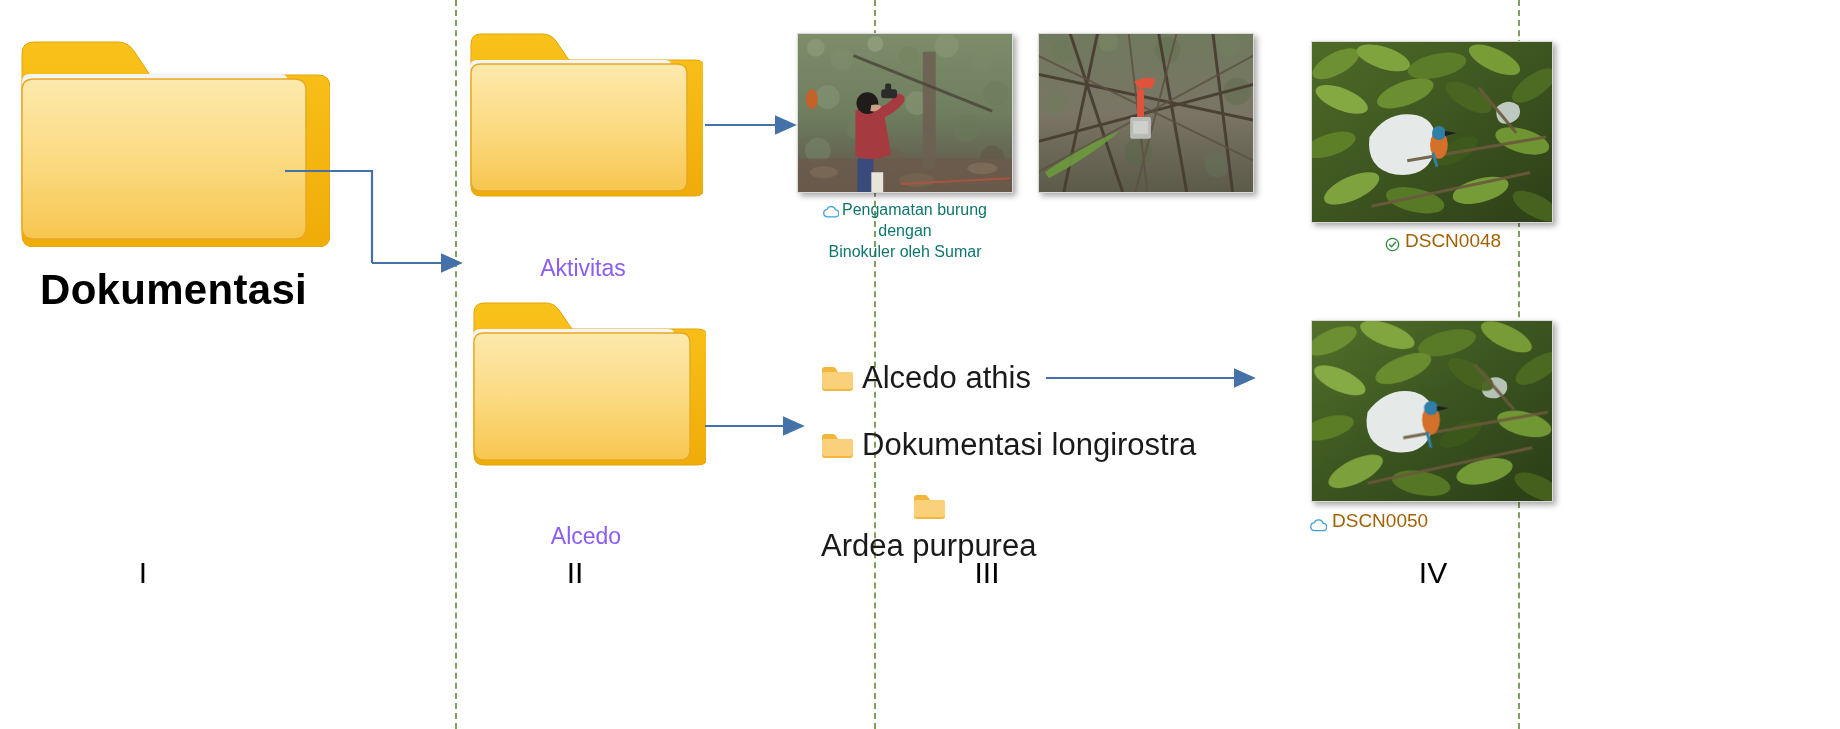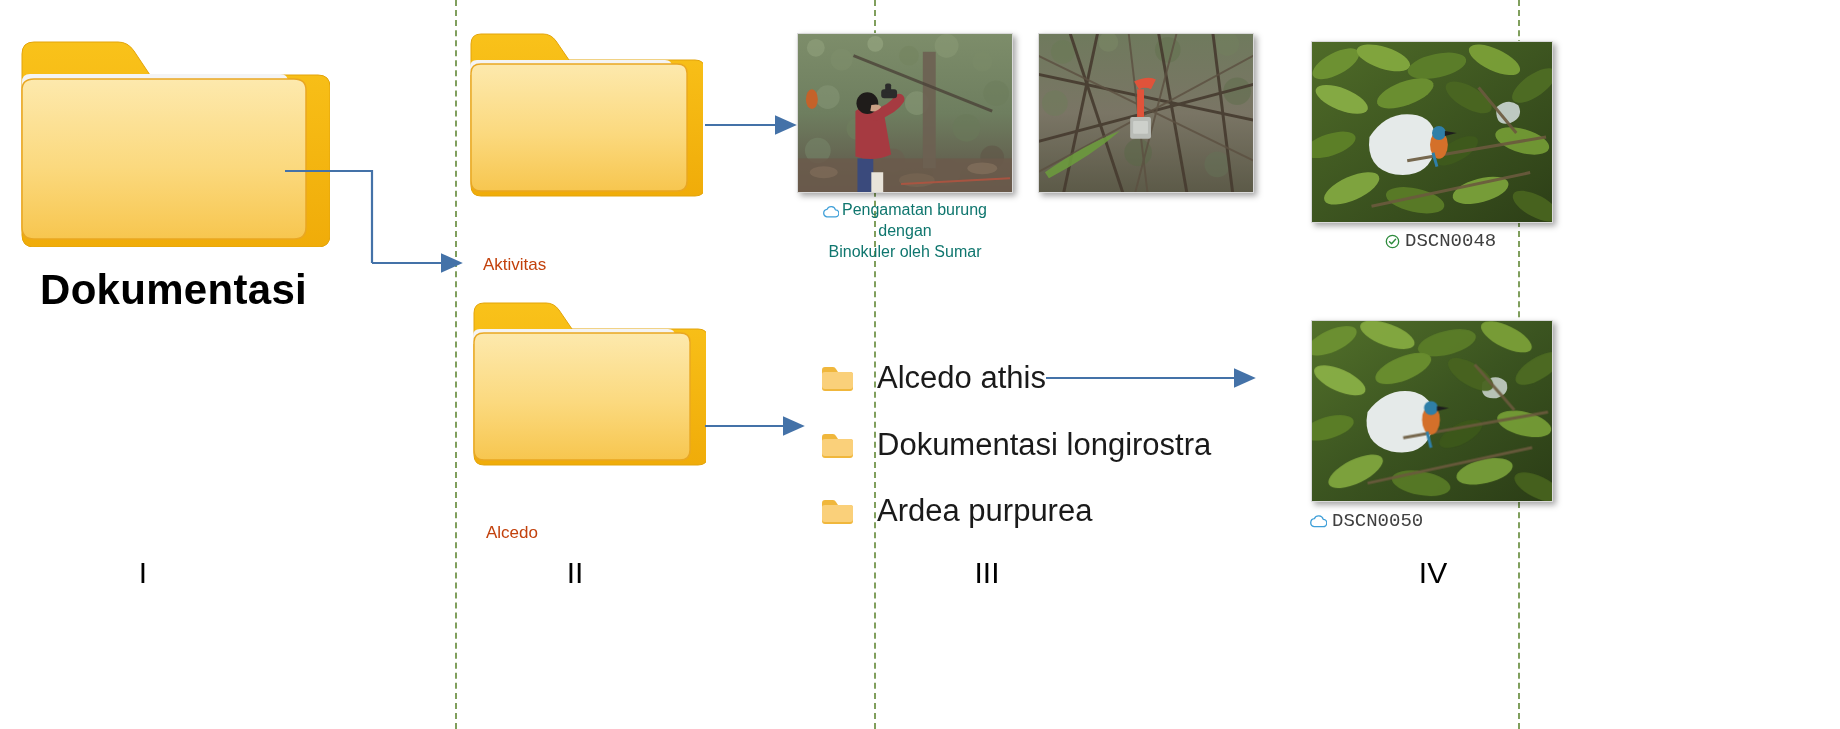--- a/index.html
+++ b/index.html
@@ -39,24 +39,24 @@
   .label-big {
     position: absolute;
     font-size: 42px;
     font-weight: bold;
     color: #000000;
     letter-spacing: .3px;
     white-space: nowrap;
   }
   .label-small {
     position: absolute;
-    font-size: 17px;
-    color: #c2410c;
+    font-size: 23px;
+    color: #8b5cf6;
     white-space: nowrap;
-    text-align: left;
+    text-align: center;
   }
   .roman {
     position: absolute;
     font-size: 30px;
     color: #000000;
     text-align: center;
     width: 120px;
   }
 
   
@@ -86,37 +86,36 @@
     display: inline-block;
     vertical-align: -3px;
     margin-right: 3px;
   }
 
   
   .species-row {
     position: absolute;
     display: flex;
     align-items: center;
-    gap: 24px;
+    gap: 9px;
     font-size: 31px;
     color: #1a1a1a;
     white-space: nowrap;
   }
   .mini-folder { display: block; flex: 0 0 auto; }
 
   
   .iv-label {
     position: absolute;
     font-size: 19px;
-    color: #404040;
+    color: #a16207;
     white-space: nowrap;
     display: flex;
-    align-items: center;
+    align-items: flex-end;
     gap: 5px;
-    font-family: Liberation Mono, monospace;
   }
 </style>
 </head>
 <body>
 
 <div id="canvas">
 
   <div class="divider" style="left:455px;"></div>
   <div class="divider" style="left:874px;"></div>
   <div class="divider" style="left:1518px;"></div>
@@ -329,21 +328,21 @@
   </div>
 
   <div class="species-row" style="left:821px; top:427px;">
     <svg class="mini-folder" width="32" height="26" viewBox="0 0 32 26">
       <path d="M1,5 q0,-3 3,-3 h8 q2,0 3,2 l2,3 h12 q3,0 3,3 v13 q0,3 -3,3 h-25 q-3,0 -3,-3 z" fill="#f0b73c"></path>
       <path d="M1,9 q0,-2 3,-2 h25 q3,0 3,2 v12 q0,3 -3,3 h-25 q-3,0 -3,-3 z" fill="#fad07a"></path>
     </svg>
     <span>Dokumentasi longirostra</span>
   </div>
 
-  <div class="species-row" style="left:821px; top:493px;">
+  <div class="species-row" style="left:821px; top:493px;flex-direction:column;">
     <svg class="mini-folder" width="32" height="26" viewBox="0 0 32 26">
       <path d="M1,5 q0,-3 3,-3 h8 q2,0 3,2 l2,3 h12 q3,0 3,3 v13 q0,3 -3,3 h-25 q-3,0 -3,-3 z" fill="#f0b73c"></path>
       <path d="M1,9 q0,-2 3,-2 h25 q3,0 3,2 v12 q0,3 -3,3 h-25 q-3,0 -3,-3 z" fill="#fad07a"></path>
     </svg>
     <span>Ardea purpurea</span>
   </div>
 
   <div class="conn" style="left:1046px; top:366px;">
     <svg width="210" height="24" viewBox="0 0 210 24">
       <path d="M0,12 H190" stroke="#4472a8" stroke-width="2.2" fill="none" marker-end="url(#arrowBlue2)"></path>

